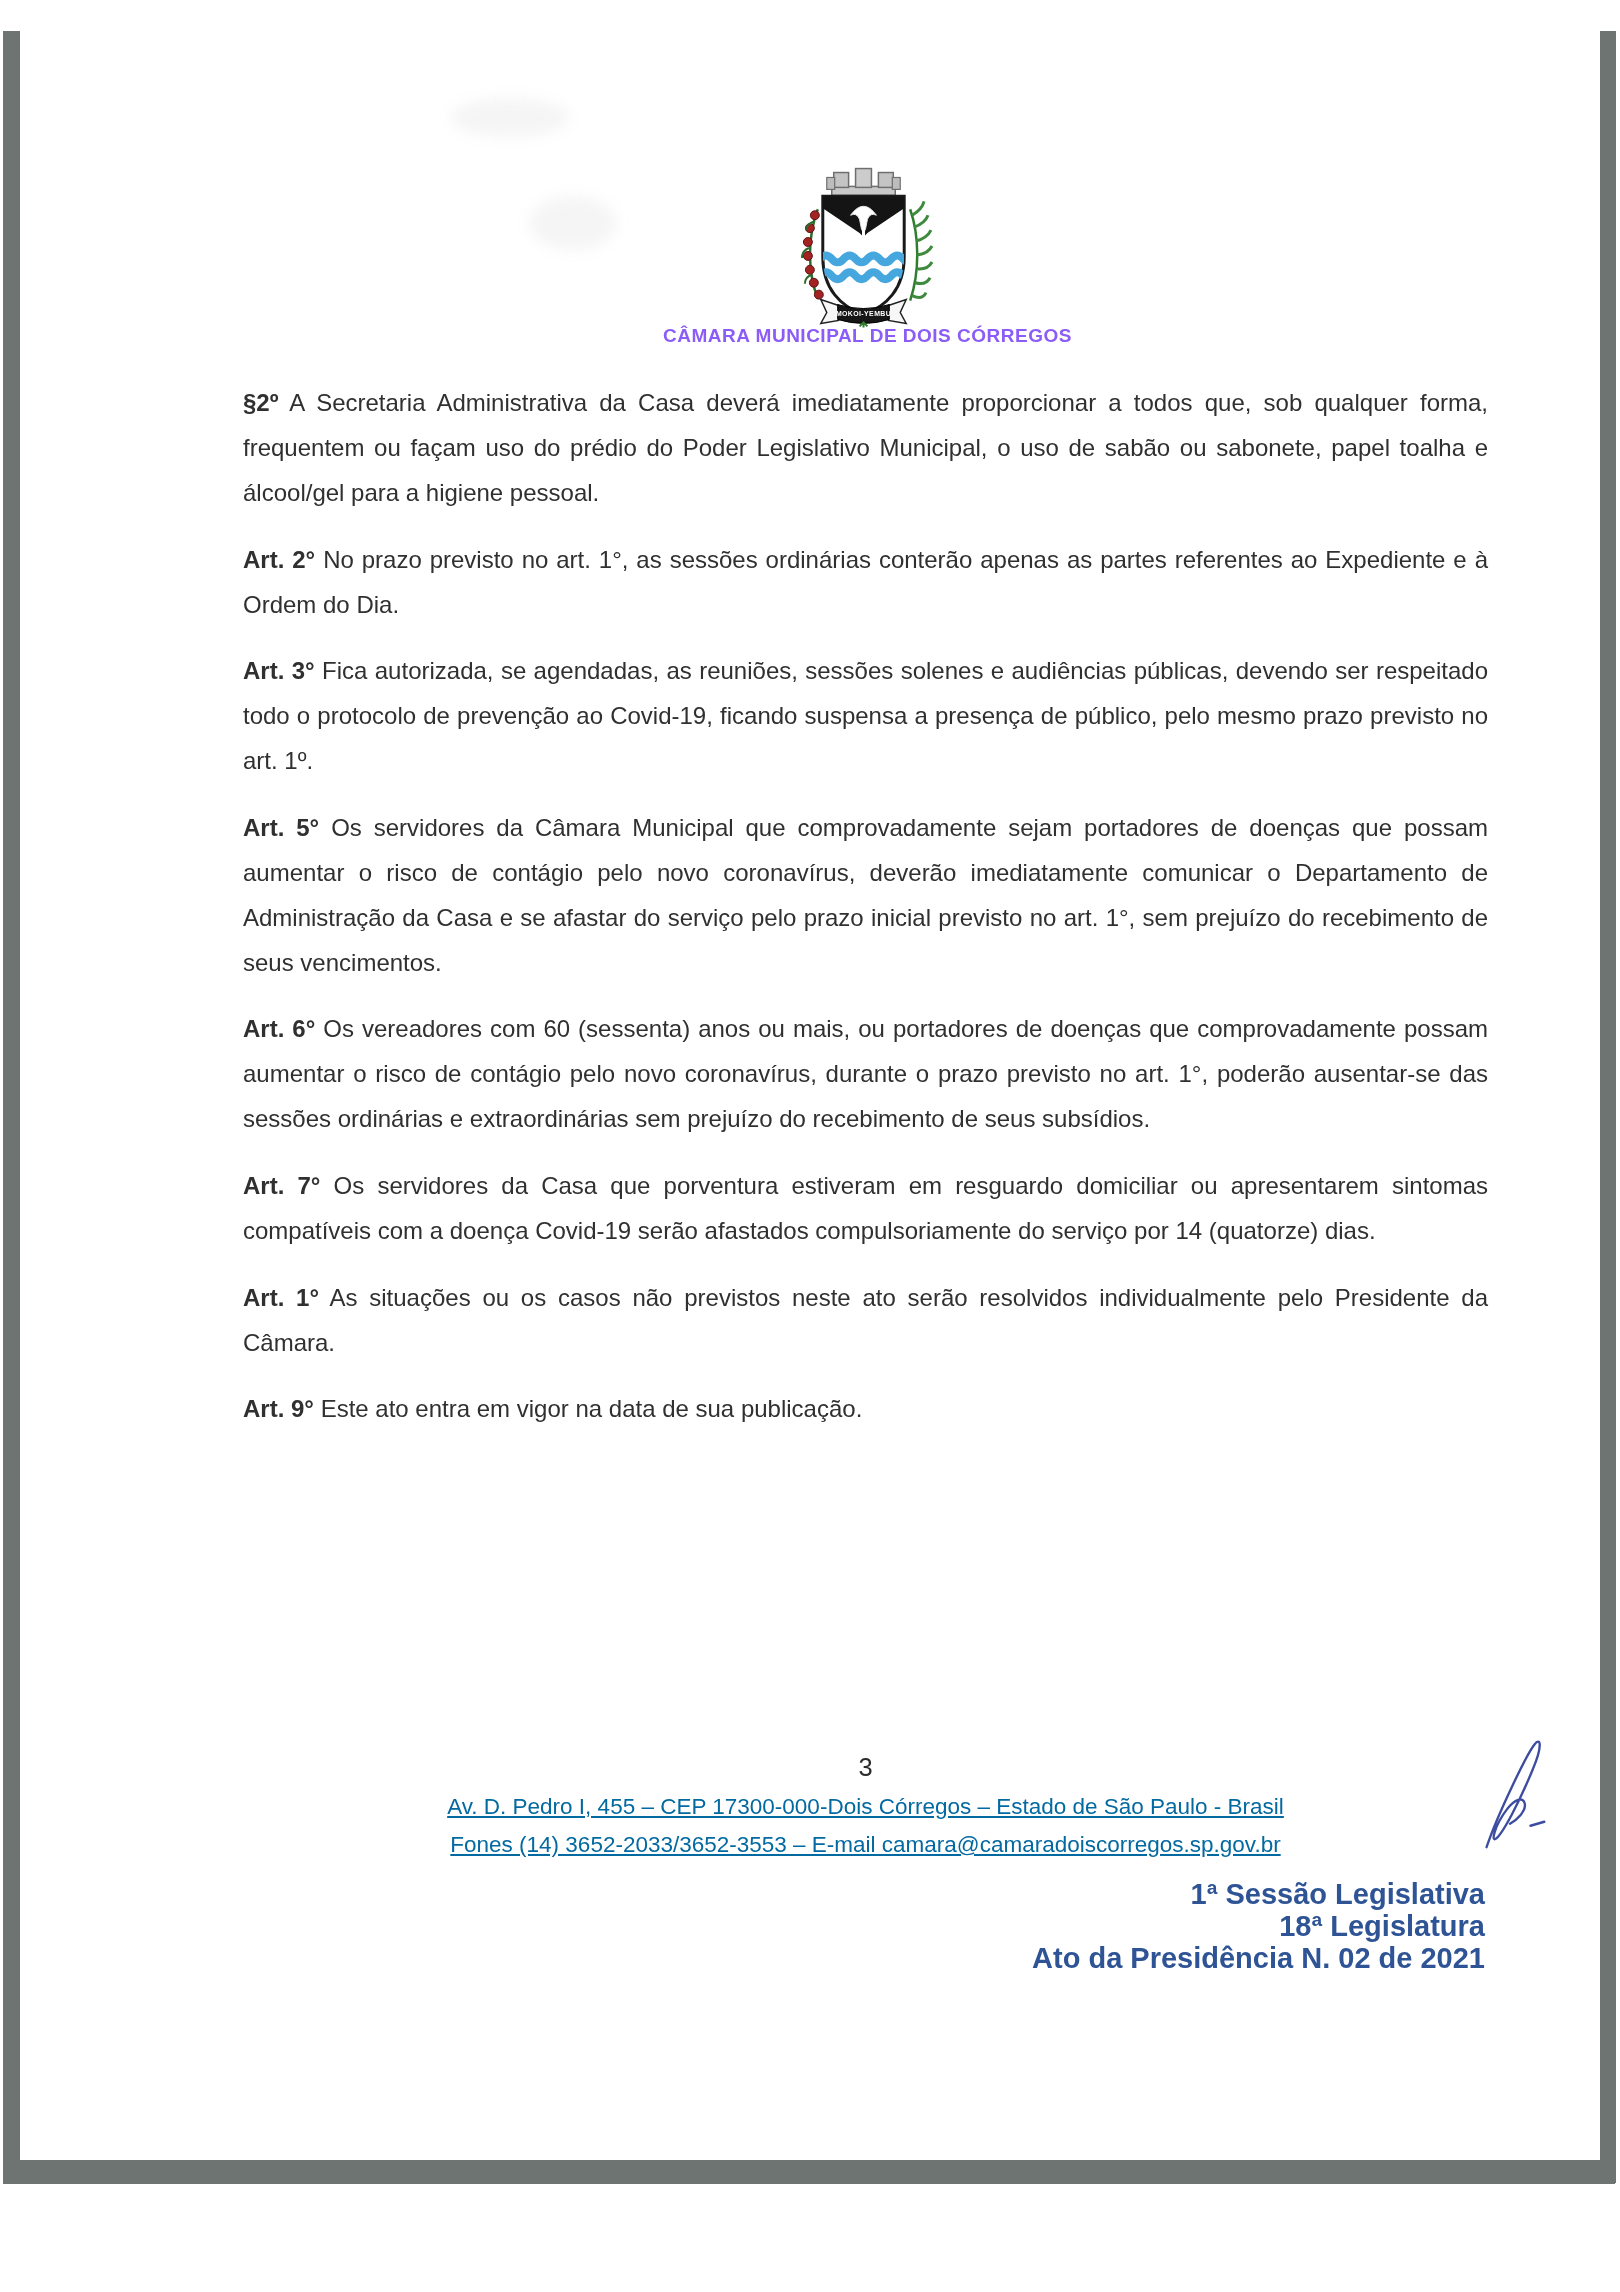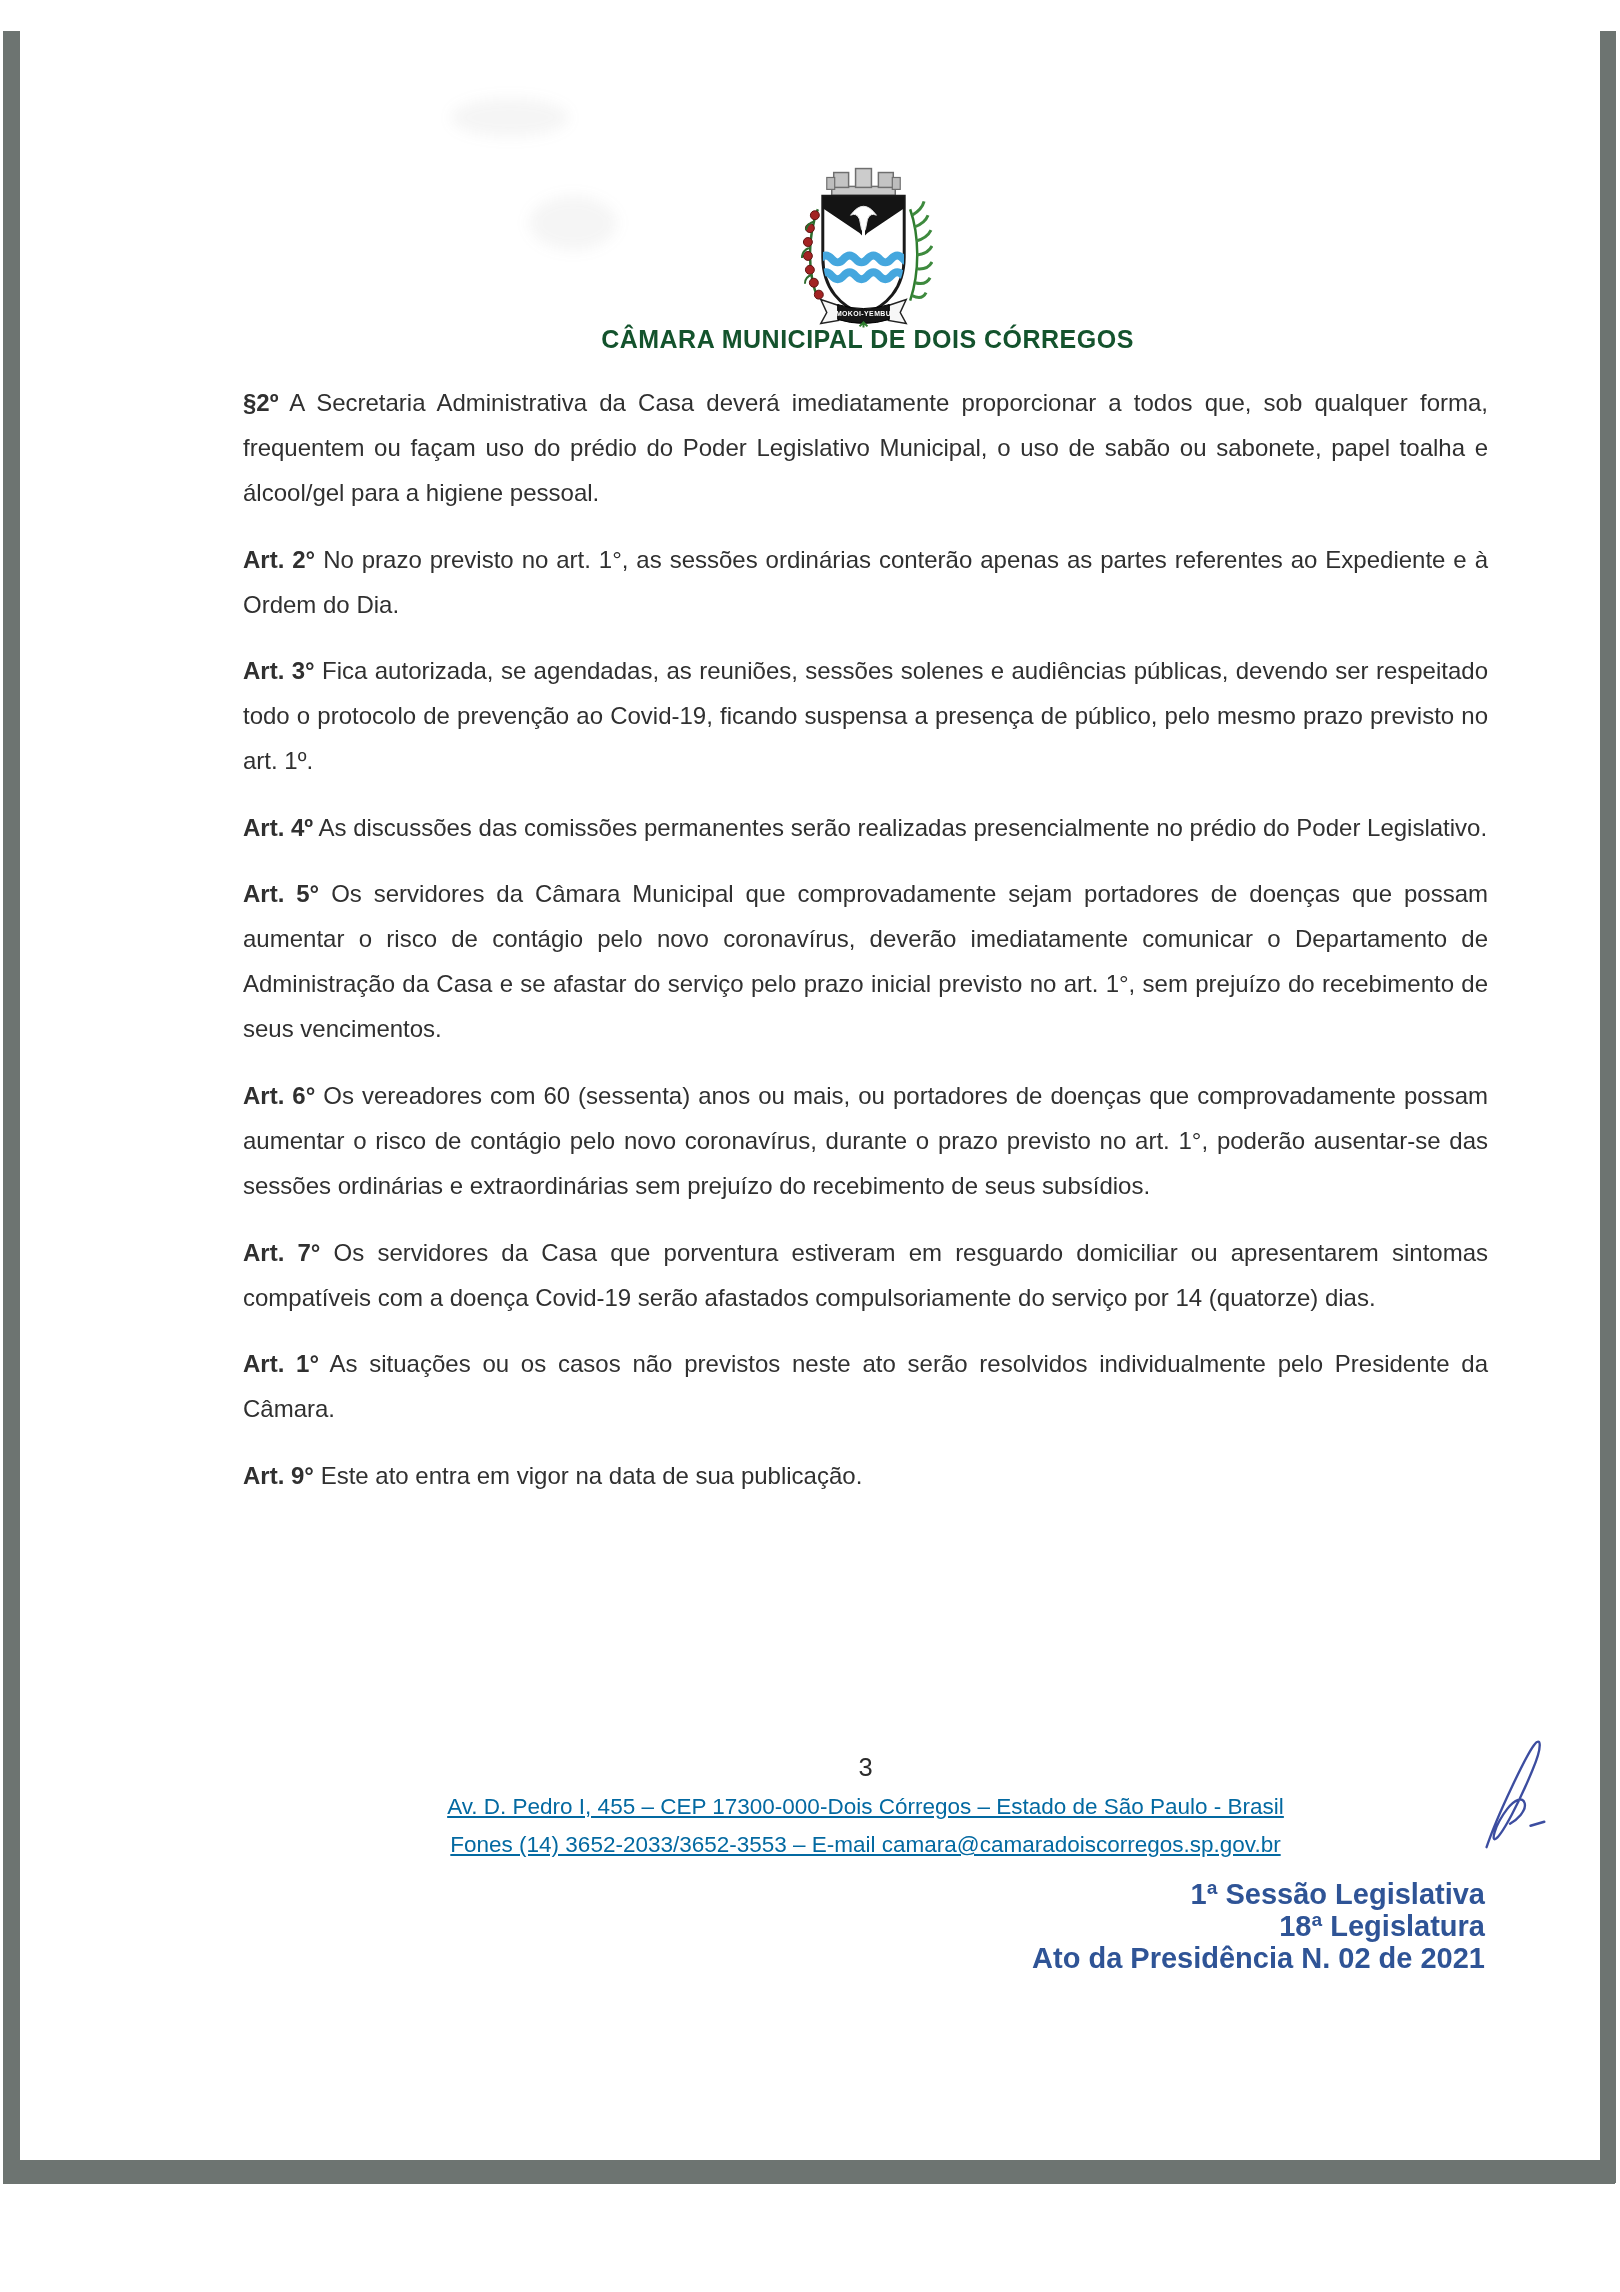--- a/index.html
+++ b/index.html
@@ -41,23 +41,23 @@
     width: 139px;
     height: 165px;
   }
 
   .org-title {
     position: absolute;
     left: 245px;
     top: 325px;
     width: 1245px;
     text-align: center;
-    color: #14532d;
+    color: #8b5cf6;
     font-weight: bold;
-    font-size: 25px;
+    font-size: 19px;
     letter-spacing: 0.5px;
   }
 
   .doc-body {
     position: absolute;
     left: 243px;
     top: 380px;
     width: 1245px;
     color: #303030;
     font-size: 24px;
@@ -174,21 +174,20 @@
 
     <path d="M70,160 L70,165 M66,164 L70,160 L74,164" stroke="#2f7d2f" stroke-width="2" fill="none"></path>
   </svg>
 
   <div class="org-title">CÂMARA MUNICIPAL DE DOIS CÓRREGOS</div>
 
   <div class="doc-body">
     <p class="para"><span class="label">§2º</span> <span>A Secretaria Administrativa da Casa deverá imediatamente proporcionar a todos que, sob qualquer forma, frequentem ou façam uso do prédio do Poder Legislativo Municipal, o uso de sabão ou sabonete, papel toalha e álcool/gel para a higiene pessoal.</span></p>
     <p class="para"><span class="label">Art. 2°</span> <span>No prazo previsto no art. 1°, as sessões ordinárias conterão apenas as partes referentes ao Expediente e à Ordem do Dia.</span></p>
     <p class="para"><span class="label">Art. 3°</span> <span>Fica autorizada, se agendadas, as reuniões, sessões solenes e audiências públicas, devendo ser respeitado todo o protocolo de prevenção ao Covid-19, ficando suspensa a presença de público, pelo mesmo prazo previsto no art. 1º.</span></p>
-    <p class="para"><span class="label">Art. 4º</span> <span>As discussões das comissões permanentes serão realizadas presencialmente no prédio do Poder Legislativo.</span></p>
     <p class="para"><span class="label">Art. 5°</span> <span>Os servidores da Câmara Municipal que comprovadamente sejam portadores de doenças que possam aumentar o risco de contágio pelo novo coronavírus, deverão imediatamente comunicar o Departamento de Administração da Casa e se afastar do serviço pelo prazo inicial previsto no art. 1°, sem prejuízo do recebimento de seus vencimentos.</span></p>
     <p class="para"><span class="label">Art. 6°</span> <span>Os vereadores com 60 (sessenta) anos ou mais, ou portadores de doenças que comprovadamente possam aumentar o risco de contágio pelo novo coronavírus, durante o prazo previsto no art. 1°, poderão ausentar-se das sessões ordinárias e extraordinárias sem prejuízo do recebimento de seus subsídios.</span></p>
     <p class="para"><span class="label">Art. 7°</span> <span>Os servidores da Casa que porventura estiveram em resguardo domiciliar ou apresentarem sintomas compatíveis com a doença Covid-19 serão afastados compulsoriamente do serviço por 14 (quatorze) dias.</span></p>
     <p class="para"><span class="label">Art. 1°</span> <span>As situações ou os casos não previstos neste ato serão resolvidos individualmente pelo Presidente da Câmara.</span></p>
     <p class="para"><span class="label">Art. 9°</span> <span>Este ato entra em vigor na data de sua publicação.</span></p>
   </div>
 
   <div class="footer-center">
     <div class="page-number">3</div>
     <div class="address-line">Av. D. Pedro I, 455 – CEP 17300-000-Dois Córregos – Estado de São Paulo - Brasil</div>

